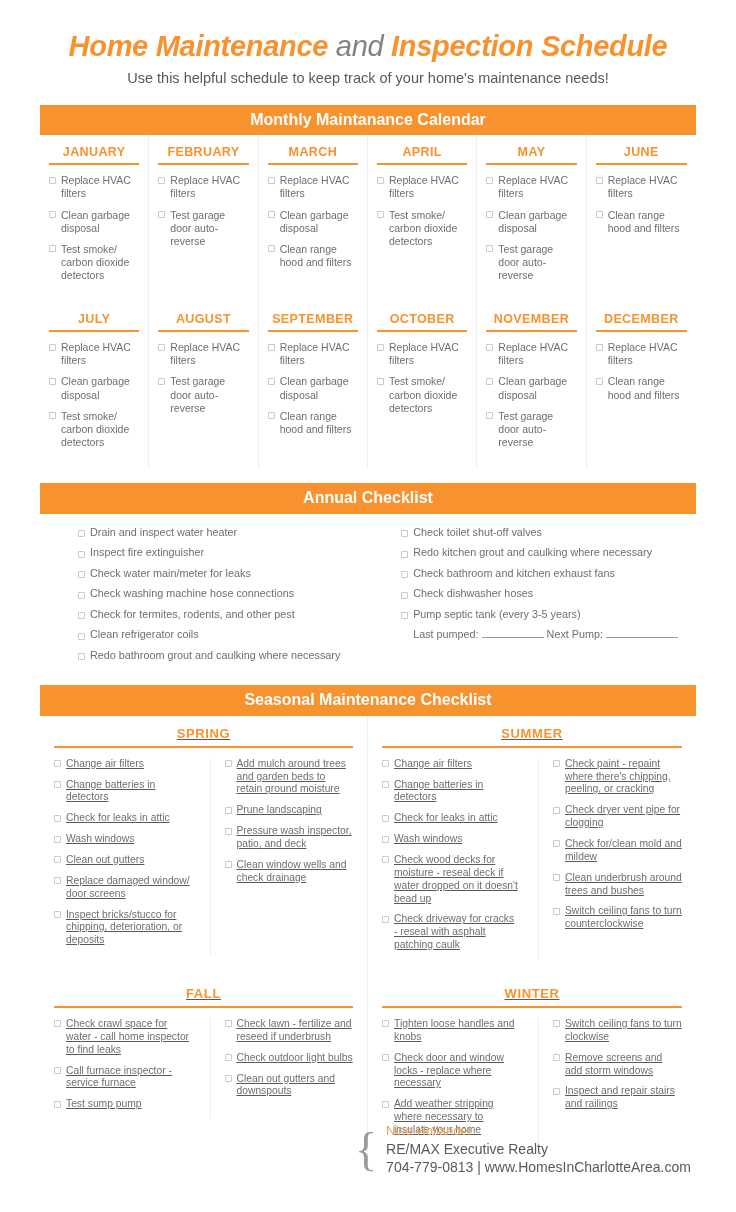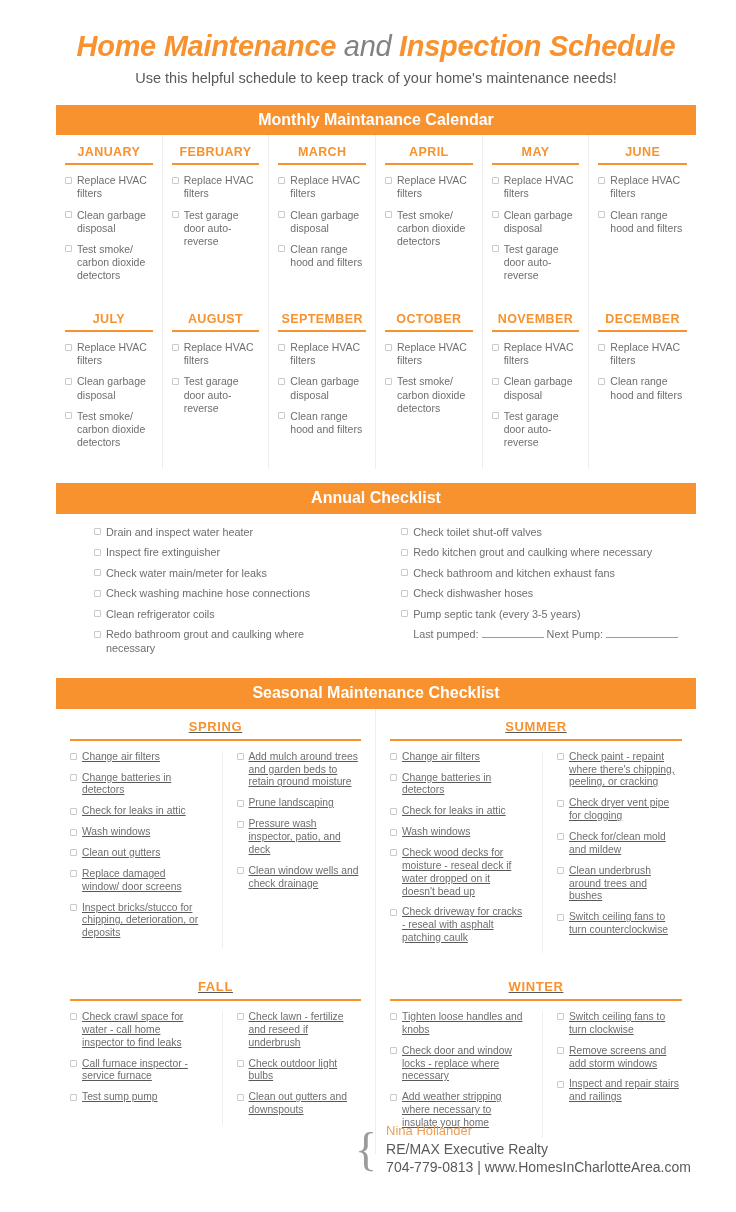--- a/index.html
+++ b/index.html
@@ -6,21 +6,21 @@
 
   body {
     width: 736px;
     height: 1212px;
     background: #ffffff;
     font-family: "Liberation Sans", sans-serif;
     color: #58595b;
     overflow: hidden;
   }
 
-  .page { width: 736px; height: 986px; position: relative; padding-left: 16px; }
+  .page { width: 736px; height: 986px; position: relative; }
 
   
   .title-wrap { padding: 30px 40px 0 40px; text-align: center; }
   .doc-title {
     font-size: 29px;
     font-weight: bold;
     font-style: italic;
     color: #F7922E;
     letter-spacing: -0.3px;
     line-height: 1.15;
@@ -98,21 +98,21 @@
   .item-txt { flex: 1 1 auto; }
 
   
   .annual {
     margin: 0 40px;
     display: grid;
     grid-template-columns: 1fr 1fr;
     padding: 12px 0 14px 0;
   }
   .annual-col { padding: 0 18px 0 38px; }
-  .annual-col .item { margin-bottom: 7px; font-size: 10.8px; }
+  .annual-col .item { margin-bottom: 7px; font-size: 10.8px; align-items: center; }
   .pump-line {
     font-size: 10.8px;
     color: #6d6e71;
     margin-left: 12px;
     margin-top: 2px;
     white-space: nowrap;
   }
   .rule { display: inline-block; border-bottom: 1px solid #9a9b9d; }
   .rule-a { width: 62px; }
   .rule-b { width: 72px; }
@@ -371,20 +371,24 @@
         <div class="item">
           <span class="cbox"></span>
           <span class="item-txt">Check water main/meter for leaks</span>
         </div>
         <div class="item">
           <span class="cbox"></span>
           <span class="item-txt">Check washing machine hose connections</span>
         </div>
         <div class="item">
           <span class="cbox"></span>
+          <span class="item-txt">Check for termites, rodents, and other pest</span>
+        </div>
+        <div class="item">
+          <span class="cbox"></span>
           <span class="item-txt">Clean refrigerator coils</span>
         </div>
         <div class="item">
           <span class="cbox"></span>
           <span class="item-txt">Redo bathroom grout and caulking where necessary</span>
         </div>
       </div>
     <div class="annual-col" id="annual-right">
         <div class="item">
           <span class="cbox"></span>

